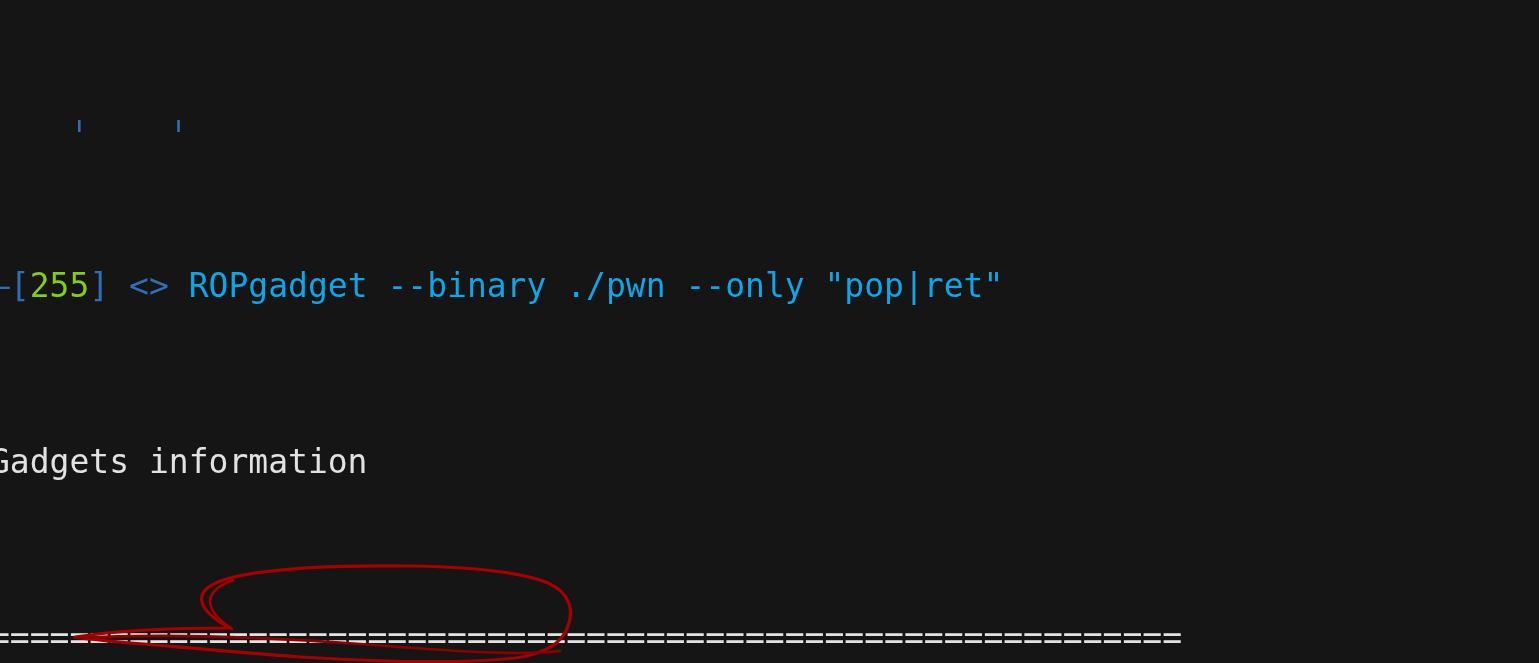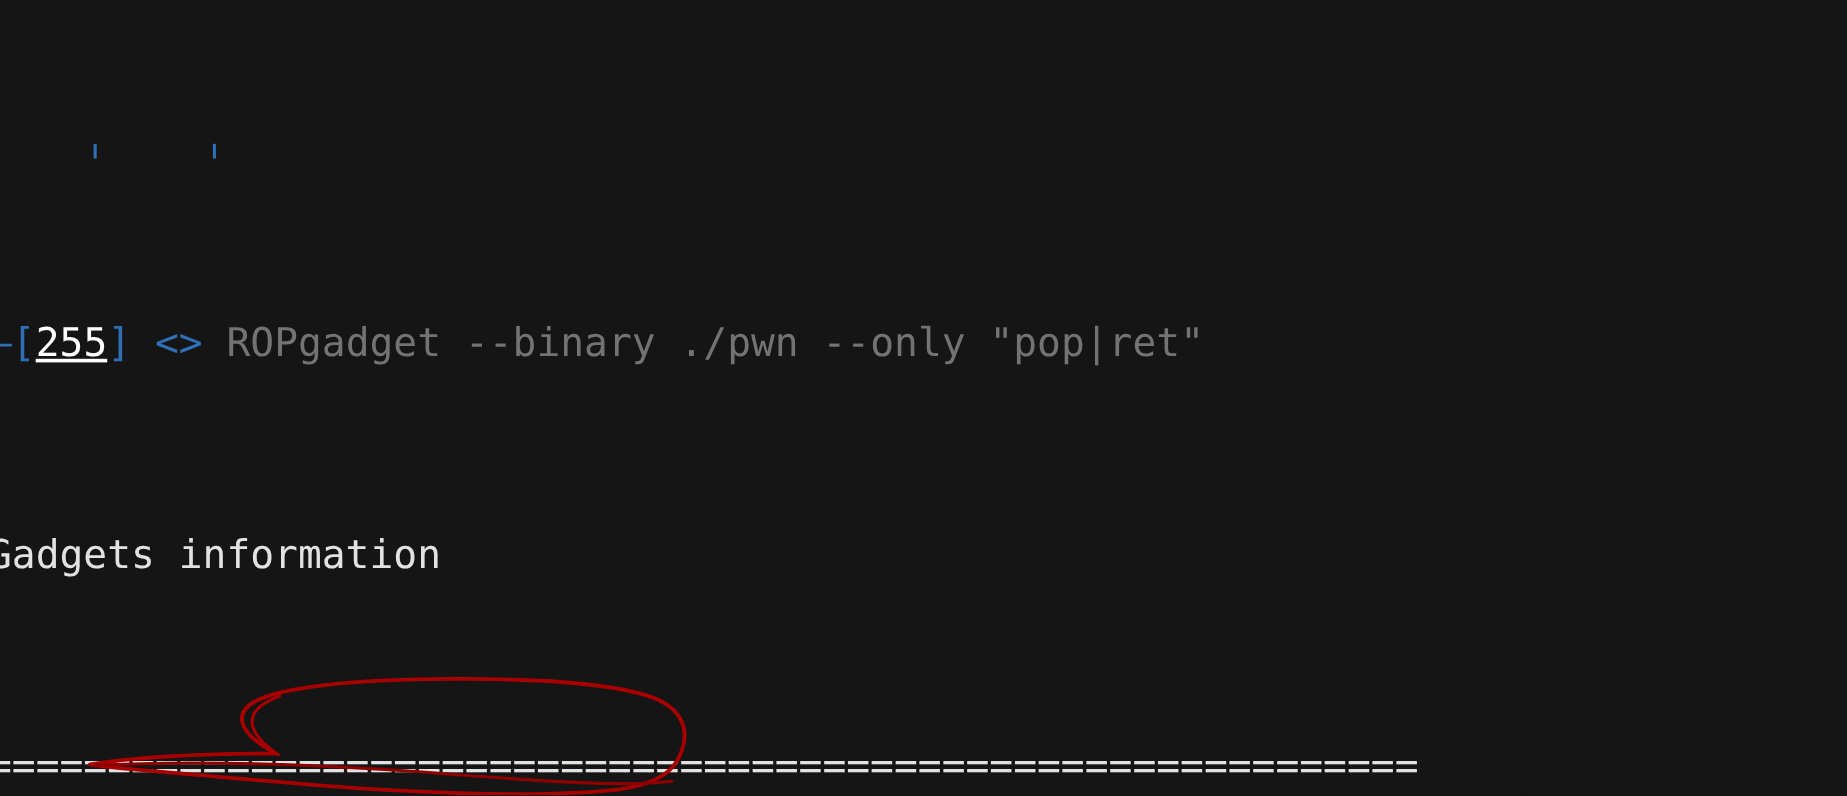--- a/index.html
+++ b/index.html
@@ -35,22 +35,22 @@
     overflow: hidden;
   }
 
   .ghost-line {
     height: 14px;
     overflow: hidden;
     color: #2f6fb5;
   }
 
   .c-blue   { color: #2f6fb5; }
-  .c-purple { color: #ffffff; text-decoration: underline; }
-  .c-text   { color: #737373; }
+  .c-purple { color: #84cc16; }
+  .c-text   { color: #0ea5e9; }
 
   
   #annotation {
     position: absolute;
     left: 0px;
     top: 552px;
     width: 640px;
     height: 111px;
     pointer-events: none;
   }

